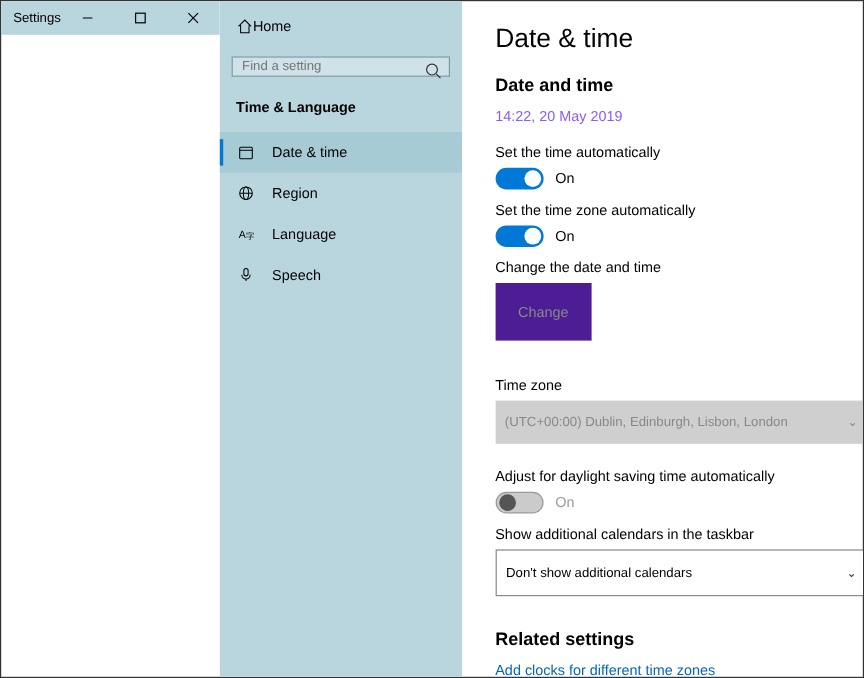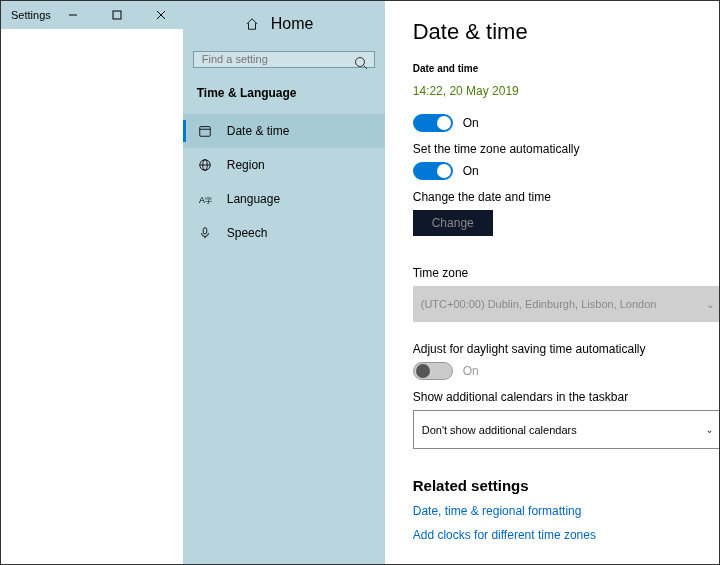--- a/index.html
+++ b/index.html
@@ -3,46 +3,46 @@
 <meta charset="utf-8">
 <style>
   * { box-sizing: border-box; margin: 0; padding: 0; font-family: "Segoe UI", Arial, sans-serif; }
   body { width: 720px; height: 565px; overflow: hidden; background: #fff; color: #000; }
   .window { display: flex; flex-direction: row; height: 100%; border: 1px solid #333; }
   .titlebar { height: 28px; display: flex; align-items: center; justify-content: space-between; padding: 0 0 0 10px; font-size: 11px; background: #b9d6de; }
   .winctrls { display: flex; }
   .winctrl { width: 44px; height: 28px; display: flex; align-items: center; justify-content: center; font-size: 12px; }
   .body { flex: 1 1 auto; display: flex; overflow: hidden; }
   .sidebar { width: 225px; background: #b9d6de; display: flex; flex-direction: column; padding-top: 8px; }
-  .home-row { display: flex; align-items: center; gap: 12px; padding: 6px 14px 12px 14px; font-size: 16px; margin-left: 48px; }
+  .home-row { display: flex; align-items: center; padding: 6px 14px 12px 14px; font-size: 12px; }
   .home-icon svg { width: 14px; height: 14px; display: block; }
   .searchwrap { margin: 4px 10px 14px 10px; position: relative; }
   .searchbox { width: 100%; height: 17px; border: 1px solid #7a9ca6; background: #cfe2e8; padding: 0 28px 0 8px; font-size: 11px; color: #333; outline: none; }
   .searchicon { position: absolute; right: 6px; top: 6px; width: 16px; height: 16px; color:#333; }
   .section-title { font-size: 12px; font-weight: 600; padding: 4px 14px 14px 14px; }
   .navitems { display: flex; flex-direction: column; }
   .navitem { display: flex; align-items: center; gap: 14px; padding: 10px 14px 10px 14px; font-size: 12px; position: relative; cursor: default; }
   .navitem.active::before { content: ""; position: absolute; left: 0; top: 6px; bottom: 6px; width: 3px; background: #0078d7; }
   .navitem.active { background: #a7cbd4; }
   .navicon { width: 16px; display:flex; align-items:center; justify-content:center; }
   .navicon svg { width: 14px; height: 14px; display:block; }
   .content { flex: 1 1 auto; padding: 18px 28px 20px 28px; overflow: auto; }
   h1.pagetitle { font-size: 22px; font-weight: 400; margin-bottom: 18px; }
-  h2.subhead { font-size: 10px; font-weight: 600; margin: 6px 0 10px 0; }
-  .muted-line { font-size: 12px; color: #4d7c0f; margin-bottom: 16px; }
+  h2.subhead { font-size: 15px; font-weight: 600; margin: 6px 0 10px 0; }
+  .muted-line { font-size: 12px; color: #8b5cf6; margin-bottom: 16px; }
   .field-label { font-size: 12px; margin: 10px 0 6px 0; }
   .field-label.disabled { color: #000000; }
   .toggle-row { display: flex; align-items: center; gap: 10px; margin-bottom: 10px; }
   .toggle { width: 40px; height: 18px; border-radius: 10px; position: relative; }
   .toggle.on { background: #0078d7; }
   .toggle.on::after { content:""; position:absolute; right:2px; top:2px; width:14px; height:14px; background:#fff; border-radius:50%; }
   .toggle.off { background: #cbcbcb; border: 1px solid #999; }
   .toggle.off::after { content:""; position:absolute; left:2px; top:1px; width:14px; height:14px; background:#555; border-radius:50%; }
   .toggle-text { font-size: 12px; }
-  .btn-change { display:inline-block; min-width: 80px; padding: 6px 12px; background:#0f172a; color:#888; font-size:12px; text-align:center; }
+  .btn-change { display:inline-block; min-width: 80px; padding: 17px 12px; background:#4c1d95; color:#888; font-size:12px; text-align:center; }
   .select-like { width: 310px; height: 36px; background: #cfcfcf; color: #888; display:flex; align-items:center; justify-content:space-between; padding: 0 8px; font-size: 11px; }
   .chev { font-size: 10px; color:#888; }
   .select-real { width: 310px; height: 39px; border:1px solid #888; background:#fff; display:flex; align-items:center; justify-content:space-between; padding: 0 8px; font-size: 11px; }
   .related { margin-top: 28px; }
   .related h3 { font-size: 15px; font-weight: 700; margin-bottom: 10px; }
   .link { color: #0067c0; font-size: 12px; margin: 6px 0 10px 0; display:block; }
   .spacer10 { height: 10px; }
 </style>
 </head>
 <body>
@@ -135,20 +135,21 @@
         </div>
       </div>
     </div>
 
     <div class="content">
       <h1 class="pagetitle">Date &amp; time</h1>
 
       <h2 class="subhead">Date and time</h2>
       <div class="muted-line">14:22, 20 May 2019</div>
 
+      <div class="field-label">Set the time automatically</div>
       <div class="toggle-row">
         <div class="toggle on"></div>
         <span class="toggle-text">On</span>
       </div>
 
       <div class="field-label">Set the time zone automatically</div>
       <div class="toggle-row">
         <div class="toggle on"></div>
         <span class="toggle-text">On</span>
       </div>
@@ -174,19 +175,18 @@
       </div>
 
       <div class="field-label">Show additional calendars in the taskbar</div>
       <div class="select-real">
         <span>Don't show additional calendars</span>
         <span class="chev" style="color:#333">⌄</span>
       </div>
 
       <div class="related">
         <h3>Related settings</h3>
-        <a class="link">Date, time &amp; regional formatting</a>
         <a class="link">Add clocks for different time zones</a>
       </div>
     </div>
 
   </div>
 </div>
 
 </body></html>

